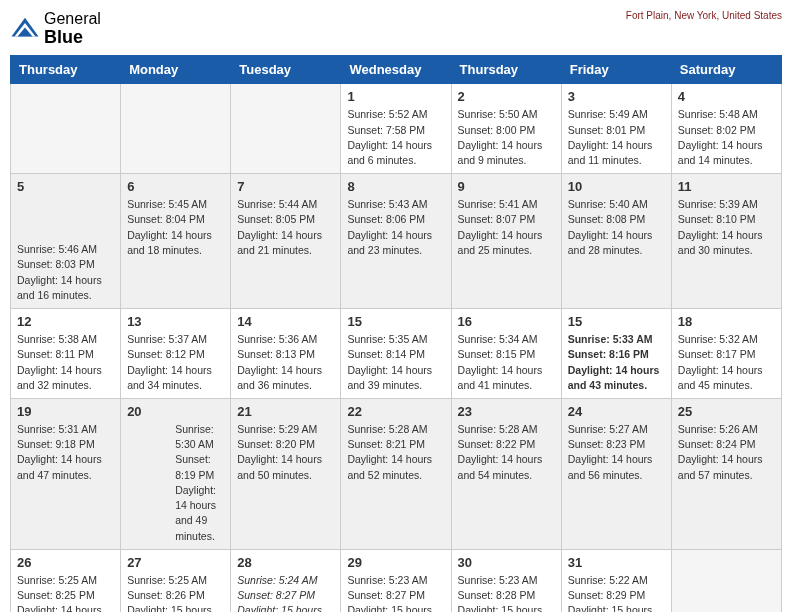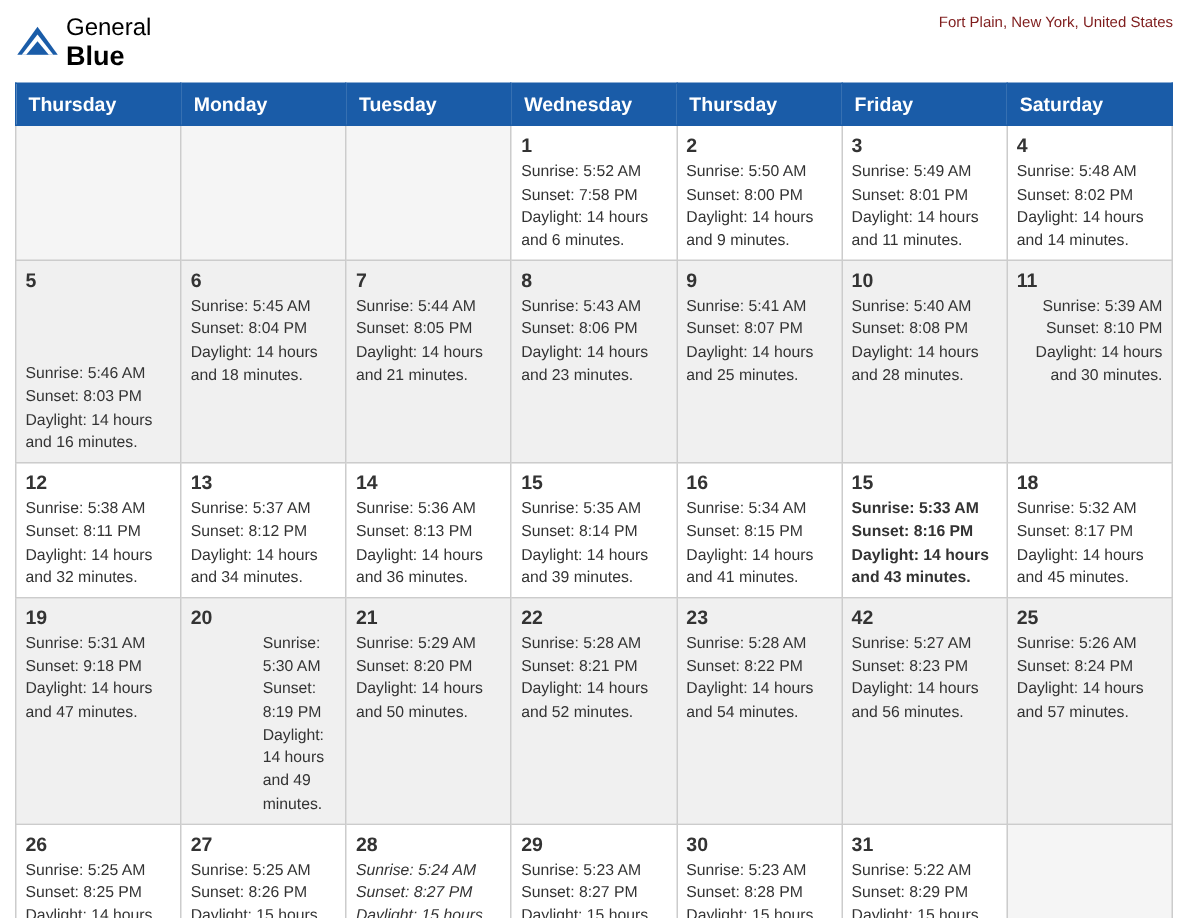--- a/index.html
+++ b/index.html
@@ -193,21 +193,21 @@
         </td>
         <td>
           <div class="day-num">10</div>
           <div class="day-info" style="white-space: pre-line;">Sunrise: 5:40 AM
 Sunset: 8:08 PM
 Daylight: 14 hours
 and 28 minutes.</div>
         </td>
         <td>
           <div class="day-num">11</div>
-          <div class="day-info" style="white-space: pre-line; text-align: right;">Sunrise: 5:39 AM
+          <div class="day-info" style="white-space: pre-line;">Sunrise: 5:39 AM
 Sunset: 8:10 PM
 Daylight: 14 hours
 and 30 minutes.</div>
         </td>
       </tr>
       <tr>
         <td>
           <div class="day-num">12</div>
           <div class="day-info" style="white-space: pre-line;">Sunrise: 5:38 AM
 Sunset: 8:11 PM
@@ -287,21 +287,21 @@
 and 52 minutes.</div>
         </td>
         <td>
           <div class="day-num">23</div>
           <div class="day-info" style="white-space: pre-line;">Sunrise: 5:28 AM
 Sunset: 8:22 PM
 Daylight: 14 hours
 and 54 minutes.</div>
         </td>
         <td>
-          <div class="day-num">42</div>
+          <div class="day-num">24</div>
           <div class="day-info" style="white-space: pre-line;">Sunrise: 5:27 AM
 Sunset: 8:23 PM
 Daylight: 14 hours
 and 56 minutes.</div>
         </td>
         <td>
           <div class="day-num">25</div>
           <div class="day-info" style="white-space: pre-line;">Sunrise: 5:26 AM
 Sunset: 8:24 PM
 Daylight: 14 hours

